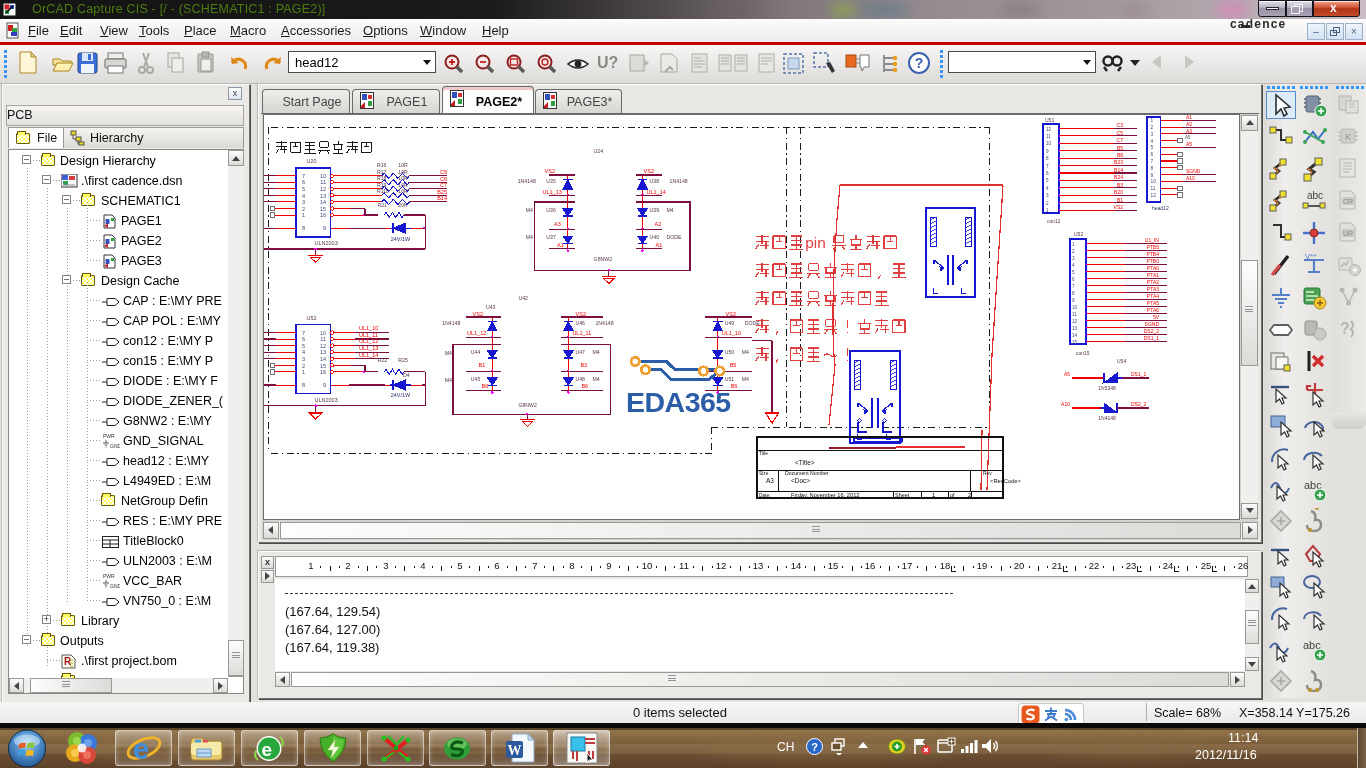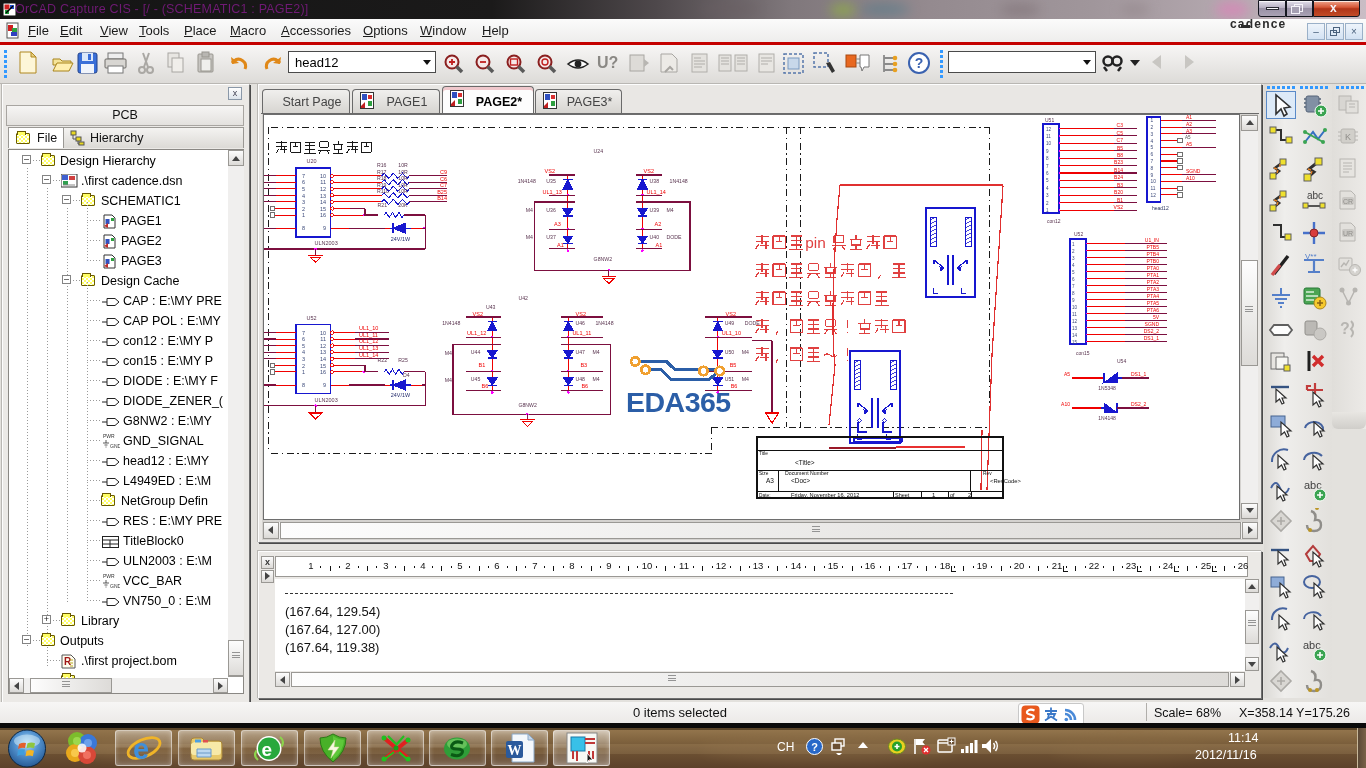--- a/index.html
+++ b/index.html
@@ -1,20 +1,20 @@
 <!DOCTYPE html>
 <html><head><meta charset="utf-8">
 <style>
 *{margin:0;padding:0;box-sizing:border-box}
 html,body{width:1366px;height:768px;overflow:hidden;font-family:"Liberation Sans",sans-serif;background:#e3e1dd}
 .abs{position:absolute}
 #stage{position:relative;width:1366px;height:768px}
 
 #titlebar{left:0;top:0;width:1366px;height:19px;background:linear-gradient(90deg,#141414 0%,#1b1a1a 36%,#4e484b 48%,#80787c 58%,#948a8f 68%,#a0969b 80%,#b4a8af 90%,#cabdc5 100%);}
-#titletext{left:15px;top:2px;color:#701a75;font-size:12.5px;letter-spacing:.2px}
+#titletext{left:32px;top:2px;color:#4d7c0f;font-size:12.5px;letter-spacing:.2px}
 .blob{position:absolute;border-radius:50%;filter:blur(6px)}
 
 #wbtns{left:1258px;top:0;width:106px;height:18px}
 .wb{position:absolute;top:0;height:17px;border:1px solid #14161f;background:linear-gradient(#e3dfeb 0%,#b6afc2 45%,#9991a6 50%,#aaa2b4 100%);box-shadow:inset 0 1px 0 rgba(255,255,255,.75)}
 .wb.close{background:linear-gradient(#efa48c 0%,#d55636 42%,#b03418 52%,#c24c28 100%)}
 .wbg{position:absolute;color:#f4f2f8;font-weight:bold;font-family:"Liberation Sans",sans-serif}
 
 #menubar{left:0;top:19px;width:1366px;height:23px;background:linear-gradient(#fbfbfb,#eeedec)}
 .menu{position:absolute;top:23px;font-size:13px;color:#1a1a1a}
 .menu u{text-decoration:underline}
@@ -31,21 +31,21 @@
 .win{position:absolute;background:#ebe9e6;border-top:1px solid #fdfdfd;border-left:1px solid #fdfdfd;border-right:1px solid #6f6f6f;border-bottom:1px solid #6f6f6f;box-shadow:1px 1px 0 #4a4a4a, -1px -1px 0 #b9b7b3}
 .sb{position:absolute;background:#f0efee}
 .sbtn{position:absolute;background:linear-gradient(#fcfcfc,#dcdad7);border:1px solid #9a9894;text-align:center;color:#333}
 .thumb{position:absolute;background:linear-gradient(90deg,#fdfdfd,#dddbd8);border:1px solid #9a9894}
 .thumbh{position:absolute;background:linear-gradient(#fdfdfd,#dddbd8);border:1px solid #9a9894}
 .tri{position:absolute;width:0;height:0;border:4px solid transparent}
 .gripv{position:absolute;width:8px;height:7px;background:repeating-linear-gradient(#949494 0 1px,transparent 1px 2.5px)}
 
 #lp-title{left:3px;top:85px;width:244px;height:18px;background:linear-gradient(#eef3f9,#cdd8e4);color:#3a3a3a;font-size:12.5px;padding:2px 0 0 3px}
 #lp-close{left:228px;top:87px;width:14px;height:13px;border:1px solid #8a98a8;background:linear-gradient(#fff,#dde4ec);font-size:9px;line-height:11px;text-align:center;color:#445}
-#pcbbar{left:6px;top:105px;width:238px;height:21px;background:linear-gradient(#f6f5f4,#e3e1de);border:1px solid #a8a5a1;color:#111;font-size:12.5px;text-align:center;padding-top:2px}
+#pcbbar{left:6px;top:105px;width:238px;height:21px;background:linear-gradient(#f6f5f4,#e3e1de);border:1px solid #a8a5a1;color:#111;font-size:12.5px;text-align:left;padding-top:2px}
 .tab1{position:absolute;font-size:12.5px;color:#111}
 
 #tree{left:8px;top:149px;width:219px;height:527px;background:#fff;overflow:hidden}
 .ti{position:absolute;font-size:12.5px;color:#000;white-space:pre}
 .ebox{position:absolute;width:9px;height:9px;border:1px solid #848484;background:#fff;font-size:9px;line-height:7px;text-align:center;color:#222}
 .dotv{position:absolute;width:1px;background-image:repeating-linear-gradient(#9a9a9a 0 1px,transparent 1px 3px)}
 .doth{position:absolute;height:1px;background-image:repeating-linear-gradient(90deg,#9a9a9a 0 1px,transparent 1px 3px)}
 .fold{position:absolute;width:14px;height:11px;background:repeating-conic-gradient(#ffff66 0% 25%, #fff 0% 50%) 0 0/4px 4px;border:1px solid #6b5c00;border-radius:1px}
 .fold:before{content:"";position:absolute;left:0;top:-3px;width:7px;height:3px;background:#ffff66;border:1px solid #6b5c00;border-bottom:none}
 

